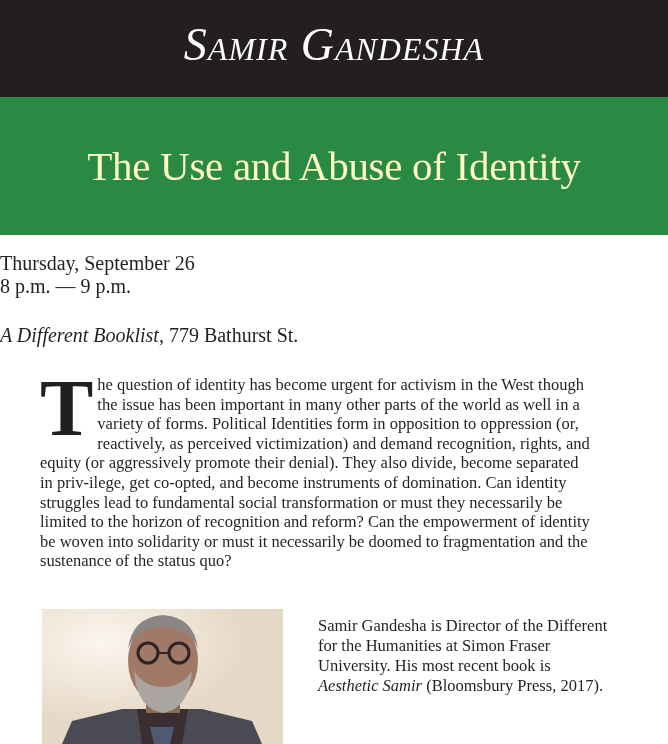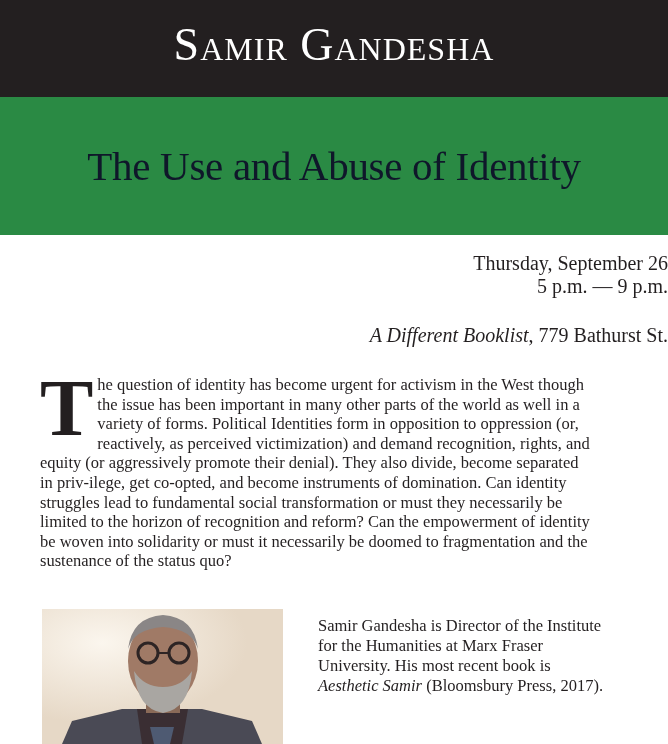--- a/index.html
+++ b/index.html
@@ -12,32 +12,33 @@
   }
   .top-bar {
     position: absolute; left: 0; top: 0; width: 668px; height: 97px;
     background: #231f20;
     display: flex; align-items: center; justify-content: center;
   }
   .speaker-name {
     color: #ffffff; font-size: 46px; letter-spacing: 1px;
     font-variant: small-caps; margin-top: -8px;
     font-family: "Liberation Serif", serif;
+    font-style: italic;
   }
   .title-bar {
     position: absolute; left: 0; top: 97px; width: 668px; height: 138px;
     background: #2a8a44;
     display: flex; flex-direction: column; align-items: center; justify-content: center;
   }
   .title-line {
-    color: #0f172a; font-size: 41px; line-height: 52px;
+    color: #fef9c3; font-size: 41px; line-height: 52px;
     font-family: "Liberation Serif", serif; letter-spacing: -0.3px;
   }
   .event-info {
-    position: absolute; left: 0; top: 252px; width: 668px; text-align: right;
+    position: absolute; left: 0; top: 252px; width: 668px; text-align: left;
     font-size: 20px; line-height: 23px;
   }
   .event-venue { margin-top: 26px; font-size: 20px; }
   .event-venue i { font-style: italic; }
   .description {
     position: absolute; left: 40px; top: 375px; width: 552px;
     font-size: 16.5px; line-height: 19.6px; text-align: left;
   }
   .drop-cap {
     float: left; font-size: 80px; line-height: 58px; height: 58px;
@@ -61,21 +62,21 @@
 <div class="top-bar">
   <div class="speaker-name">Samir Gandesha</div>
 </div>
 
 <div class="title-bar">
   <div class="title-line">The Use and Abuse of Identity</div>
 </div>
 
 <div class="event-info">
   <div>Thursday, September 26</div>
-  <div>5 p.m. — 9 p.m.</div>
+  <div>8 p.m. — 9 p.m.</div>
   <div class="event-venue">
     <i>A Different Booklist</i><span>, 779 Bathurst St.</span>
   </div>
 </div>
 
 <div class="description">
   <span class="drop-cap">T</span><span>he question of identity has become urgent for activism in the West though the issue has been important in many other parts of the world as well in a variety of forms. Political Identities form in opposition to oppression (or, reactively, as perceived victimization) and demand recognition, rights, and equity (or aggressively promote their denial). They also divide, become separated in priv-ilege, get co-opted, and become instruments of domination. Can identity struggles lead to fundamental social transformation or must they necessarily be limited to the horizon of recognition and reform? Can the empowerment of identity be woven into solidarity or must it necessarily be doomed to fragmentation and the sustenance of the status quo?</span>
 </div>
 
 <div class="photo" title="Portrait of Samir Gandesha">
@@ -101,14 +102,14 @@
 
     <path d="M92 62 Q95 100 121 104 Q147 100 150 62 Q140 78 121 78 Q102 78 92 62 Z" fill="#a9a6a2"></path>
 
     <circle cx="106" cy="44" r="10" fill="none" stroke="#2d2424" stroke-width="3"></circle>
     <circle cx="137" cy="44" r="10" fill="none" stroke="#2d2424" stroke-width="3"></circle>
     <line x1="116" y1="44" x2="127" y2="44" stroke="#2d2424" stroke-width="2"></line>
   </svg>
 </div>
 
 <div class="bio">
-  <span>Samir Gandesha is Director of the Institute for the Humanities at Marx Fraser University. His most recent book is </span><i>Aesthetic Samir</i><span> (Bloomsbury Press, 2017).</span>
+  <span>Samir Gandesha is Director of the Different for the Humanities at Simon Fraser University. His most recent book is </span><i>Aesthetic Samir</i><span> (Bloomsbury Press, 2017).</span>
 </div>
 
 </body></html>

